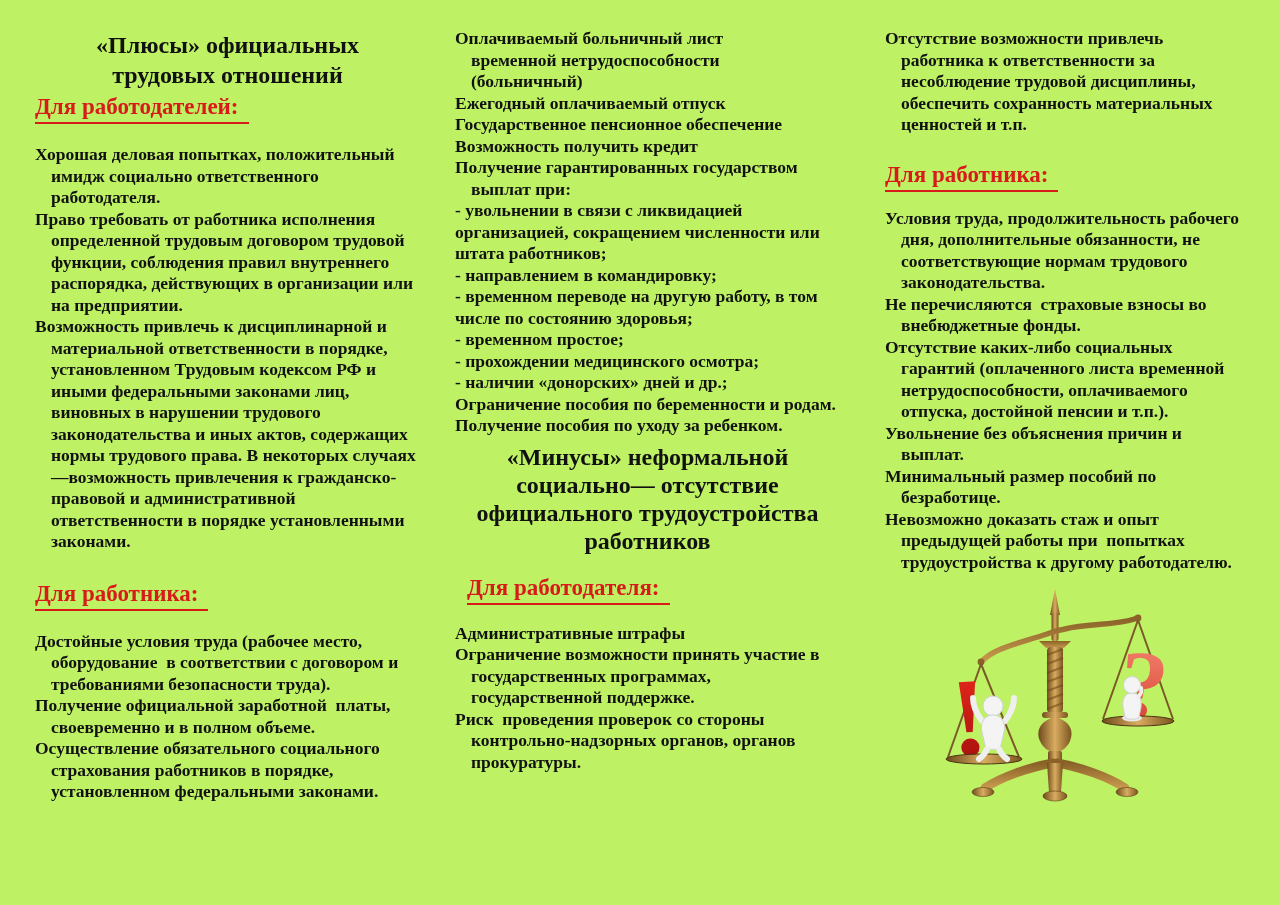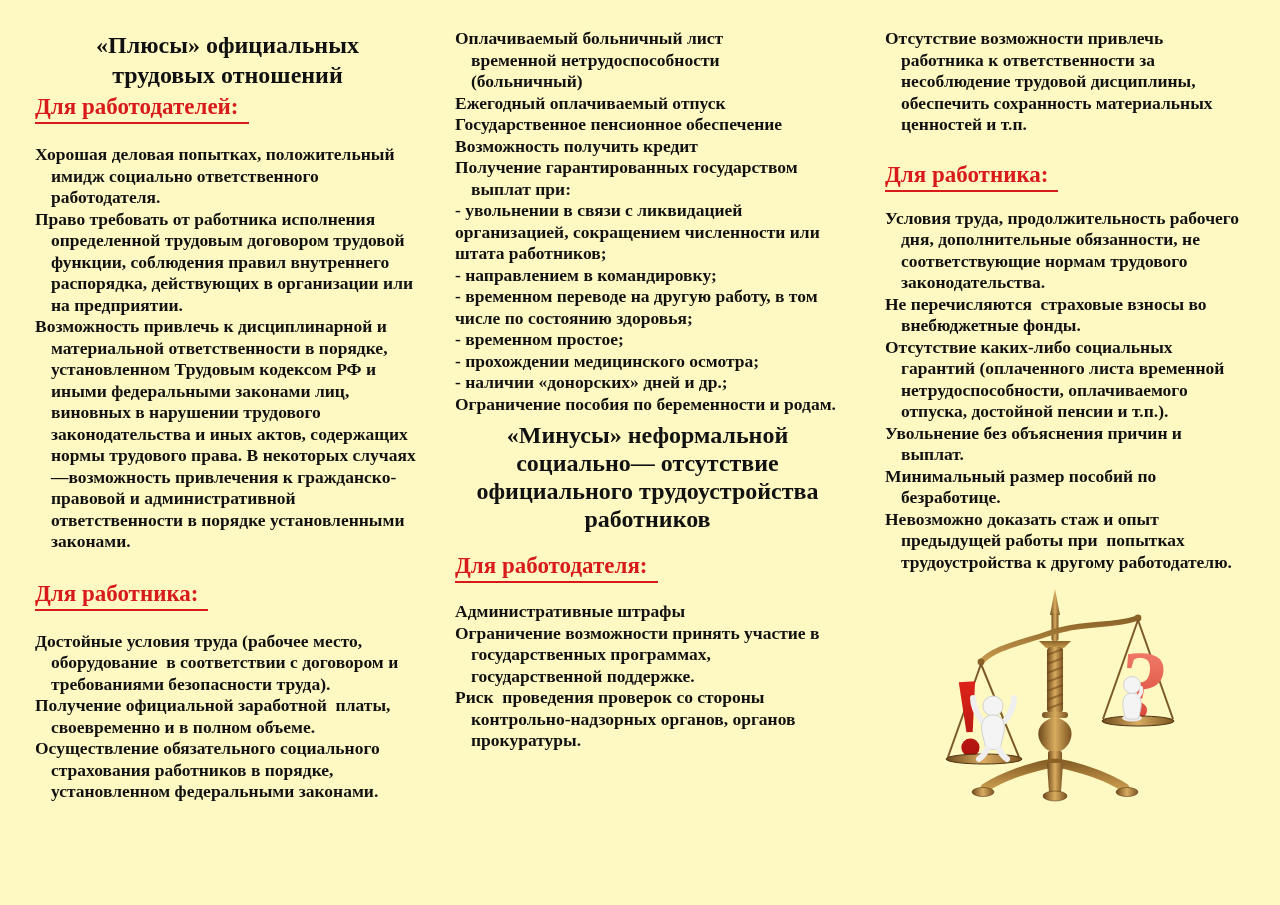--- a/index.html
+++ b/index.html
@@ -1,33 +1,33 @@
 <!DOCTYPE html>
 <html><head>
 <meta charset="utf-8">
 <style>
   html,body{margin:0;padding:0;background:#ffffff;}
-  .page{position:relative;width:1280px;height:905px;background:#fef9c3;overflow:hidden;
+  .page{position:relative;width:1280px;height:905px;background:#bef264;overflow:hidden;
         font-family:"Liberation Serif","DejaVu Serif",serif;font-weight:bold;color:#111111;}
   .col{position:absolute;top:0;}
   #col-left{left:35px;width:385px;}
   #col-mid{left:455px;width:385px;}
   #col-right{left:885px;width:360px;}
   .col-title{font-size:24px;line-height:30px;text-align:center;margin:0;font-weight:bold;}
   .col-title .tl{display:block;}
   #title-minuses{line-height:28px;margin:6px 0 0 0;}
   #title-pluses{margin:30px 0 0 0;}
   .rh{color:#d81a1a;font-size:23px;line-height:30px;margin:0;font-weight:bold;}
   .rh .u{display:inline-block;border-bottom:2px solid #d81a1a;padding-right:10px;}
   .para,.dash{font-size:17.5px;line-height:21.5px;margin:0;white-space:pre-wrap;}
   .para{padding-left:16px;text-indent:-16px;}
   .dash{padding-left:0;text-indent:0;}
   .h2-a{margin:2px 0 20px 0;text-decoration:underline;}
   .h2-b{margin:26px 0 20px 0;}
-  .h2-c{margin:18px 0 18px 0;}
+  .h2-c{margin:18px 0 18px 12px;}
   .h2-d{margin:24px 0 16px 0;}
   .mt36{margin-top:28px;}
   #scales{position:absolute;left:935px;top:585px;width:265px;height:235px;}
 </style>
 </head>
 <body>
 
 <div class="page">
 
   <section class="col" id="col-left">
@@ -57,20 +57,21 @@
     <p class="para">Государственное пенсионное обеспечение</p>
     <p class="para">Возможность получить кредит</p>
     <p class="para">Получение гарантированных государством выплат при:</p>
     <p class="dash">- увольнении в связи с ликвидацией организацией, сокращением численности или штата работников;</p>
     <p class="dash">- направлением в командировку;</p>
     <p class="dash">- временном переводе на другую работу, в том числе по состоянию здоровья;</p>
     <p class="dash">- временном простое;</p>
     <p class="dash">- прохождении медицинского осмотра;</p>
     <p class="dash">- наличии «донорских» дней и др.;</p>
     <p class="para">Ограничение пособия по беременности и родам.</p>
+    <p class="para">Получение пособия по уходу за ребенком.</p>
     <h1 class="col-title" id="title-minuses">
       <span class="tl">«Минусы» неформальной</span>
       <span class="tl">социально— отсутствие</span>
       <span class="tl">официального трудоустройства</span>
       <span class="tl">работников</span>
     </h1>
     <h2 class="rh h2-c">
       <span class="u">Для работодателя:</span>
     </h2>
     <p class="para">Административные штрафы</p>

